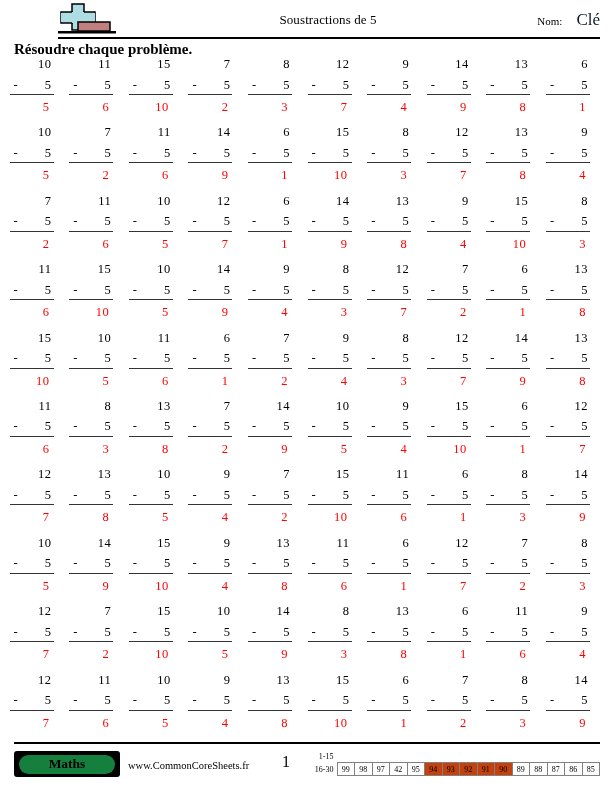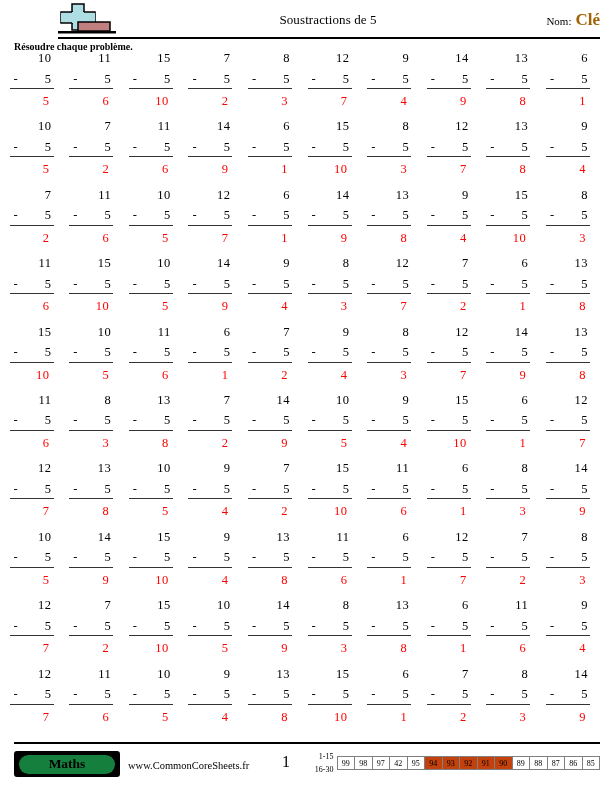--- a/index.html
+++ b/index.html
@@ -38,42 +38,42 @@
     font-size: 13px;
     font-family: "Liberation Serif", serif;
     letter-spacing: 0.1px;
   }
   .name-wrap {
     position: absolute;
     right: 12px;
     top: 10px;
     display: flex;
     align-items: baseline;
-    gap: 4px;
+    gap: 14px;
   }
   .name-label {
     font-size: 11px;
     font-family: "Liberation Serif", serif;
   }
   .name-value {
     font-size: 17px;
-    font-weight: bold;
-    color: #a16207;
+    font-weight: normal;
+    color: #0f172a;
     font-family: "Liberation Serif", serif;
   }
   .hrule {
     position: absolute;
     left: 14px;
     right: 12px;
     top: 37px;
     border-top: 2px solid #000;
   }
   .instructions {
     margin: 3px 0 0 14px;
-    font-size: 10px;
+    font-size: 15px;
     font-weight: bold;
     font-family: "Liberation Serif", serif;
   }
 
   
   .grid {
     margin-top: 0;
     padding: 0 8px 0 8px;
   }
   .prow {
@@ -168,21 +168,21 @@
     left: 282px;
     top: 11px;
     font-size: 16px;
     font-family: "Liberation Serif", serif;
   }
   .scoretable {
     position: absolute;
     right: 12px;
     top: 8px;
     display: flex;
-    align-items: center;
+    align-items: flex-end;
   }
   .score-labels {
     display: flex;
     flex-direction: column;
     justify-content: flex-start;
     margin-right: 3px;
     text-align: right;
   }
   .score-labels span {
     font-size: 8px;

